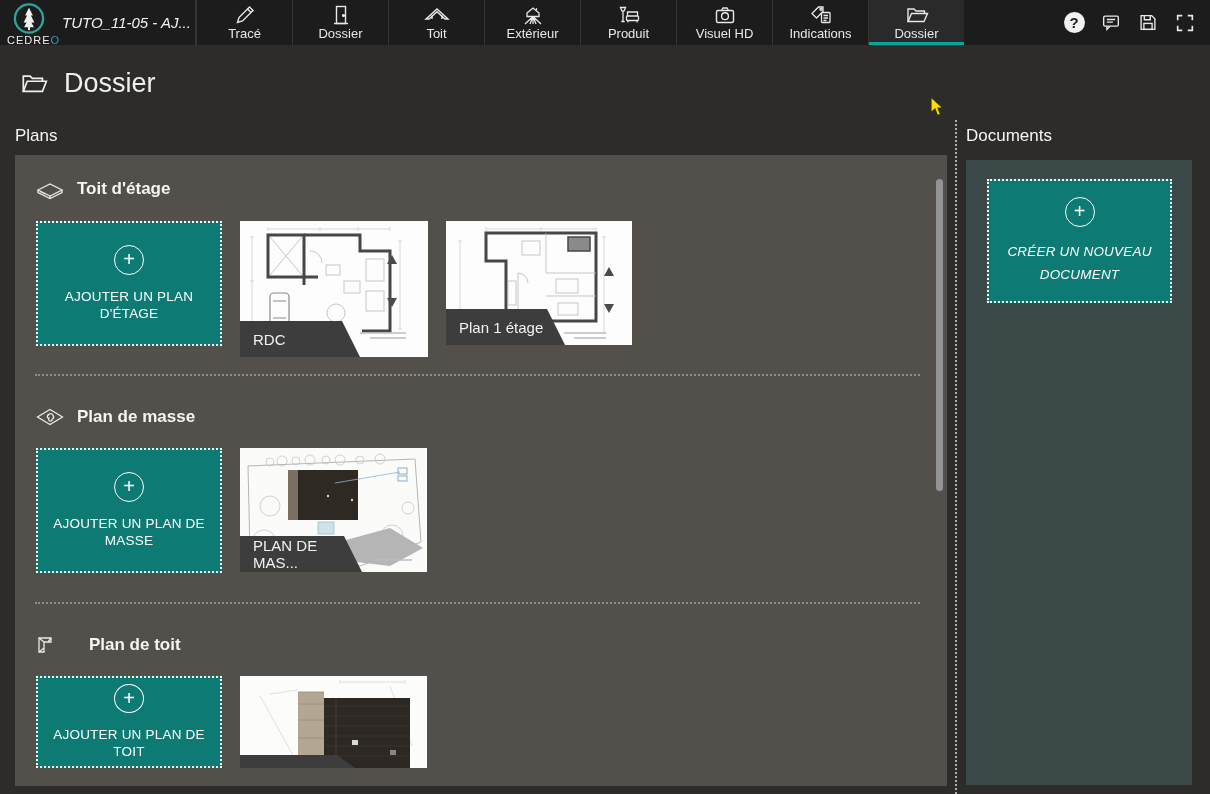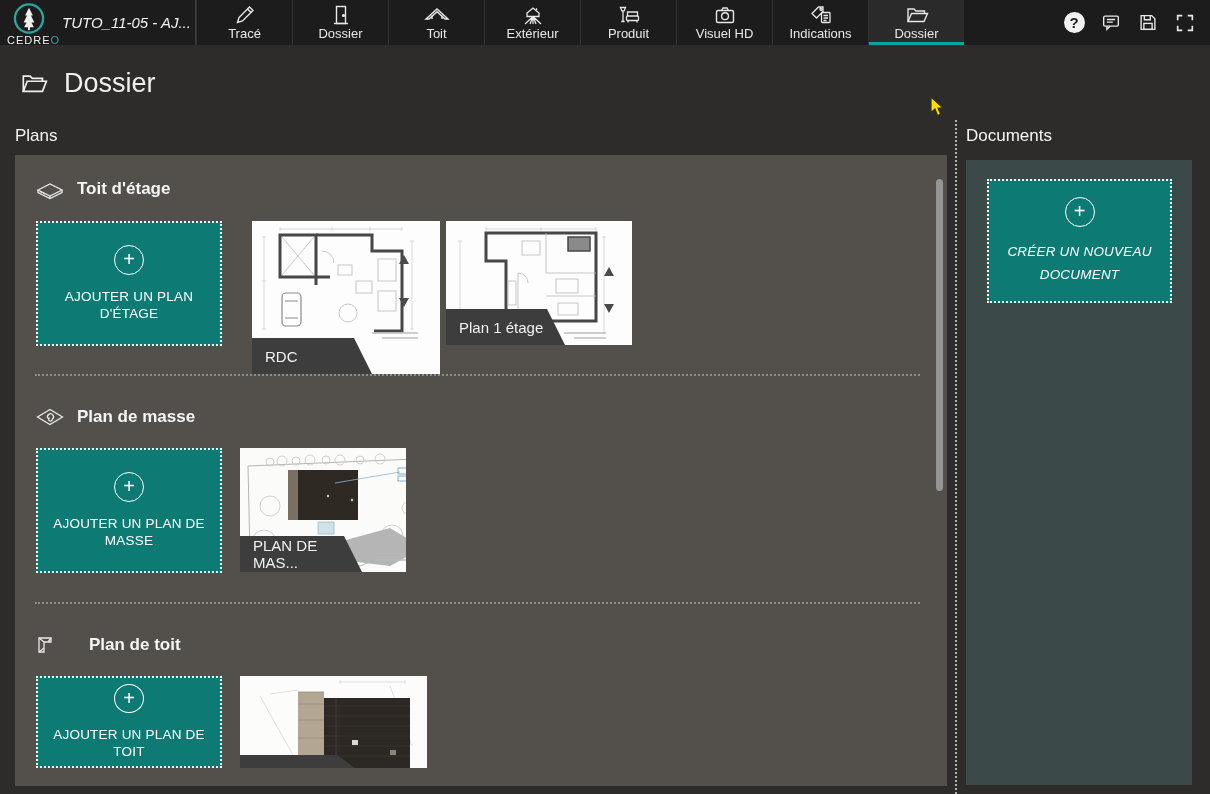--- a/index.html
+++ b/index.html
@@ -214,21 +214,21 @@
         <path d="M5 14.5 l2 1 M8 16 l2 1"></path>
       </svg>
       <span>Toit d'étage</span>
     </div>
 
     <div class="add-card" style="left:21px; top:66px; width:186px; height:125px;">
       <span class="plus-circle">+</span>
       <span class="add-label">AJOUTER UN PLAN D'ÉTAGE</span>
     </div>
 
-    <div class="thumb" style="left:237px; top:66px; width:188px; height:153px;">
+    <div class="thumb" style="left:225px; top:66px; width:188px; height:136px;">
       <svg width="188" height="124" viewBox="0 0 188 124">
         <rect width="188" height="124" fill="#fdfdfd"></rect>
         <g stroke="#c9c9c9" stroke-width="0.7">
           <path d="M28 8 H150 M28 6 V10 M80 6 V10 M118 6 V10 M150 6 V10"></path>
           <path d="M12 16 V108 M10 16 H14 M10 60 H14 M10 108 H14"></path>
           <path d="M160 20 V108 M158 20 H162 M158 108 H162"></path>
         </g>
         <g stroke="#474747" stroke-width="3" fill="none">
           <path d="M28 14 H64 V56 H28 Z"></path>
           <path d="M64 14 H120 V30 H150 V110 H122"></path>
@@ -289,21 +289,21 @@
         <path d="M13 13.5 a3 3 0 1 1 4.2 0.8 a1.8 1.8 0 1 1 -2.6 -1.6"></path>
       </svg>
       <span>Plan de masse</span>
     </div>
 
     <div class="add-card" style="left:21px; top:293px; width:186px; height:125px;">
       <span class="plus-circle">+</span>
       <span class="add-label">AJOUTER UN PLAN DE MASSE</span>
     </div>
 
-    <div class="thumb" style="left:225px; top:293px; width:166px; height:124px;">
+    <div class="thumb" style="left:225px; top:293px; width:187px; height:124px;">
       <svg width="187" height="124" viewBox="0 0 187 124">
         <rect width="187" height="124" fill="#fbfbfa"></rect>
         <path d="M8 18 L175 11 L181 94 L120 118 L10 106 Z" fill="none" stroke="#b5b5b5" stroke-width="1"></path>
         <g stroke="#c5c5c5" stroke-width="0.8" fill="none">
           <circle cx="30" cy="14" r="4"></circle>
             <circle cx="42" cy="13" r="5"></circle>
             <circle cx="56" cy="13" r="4"></circle>
             <circle cx="70" cy="12" r="5"></circle>
             <circle cx="86" cy="12" r="4"></circle>
             <circle cx="100" cy="12" r="5"></circle>

